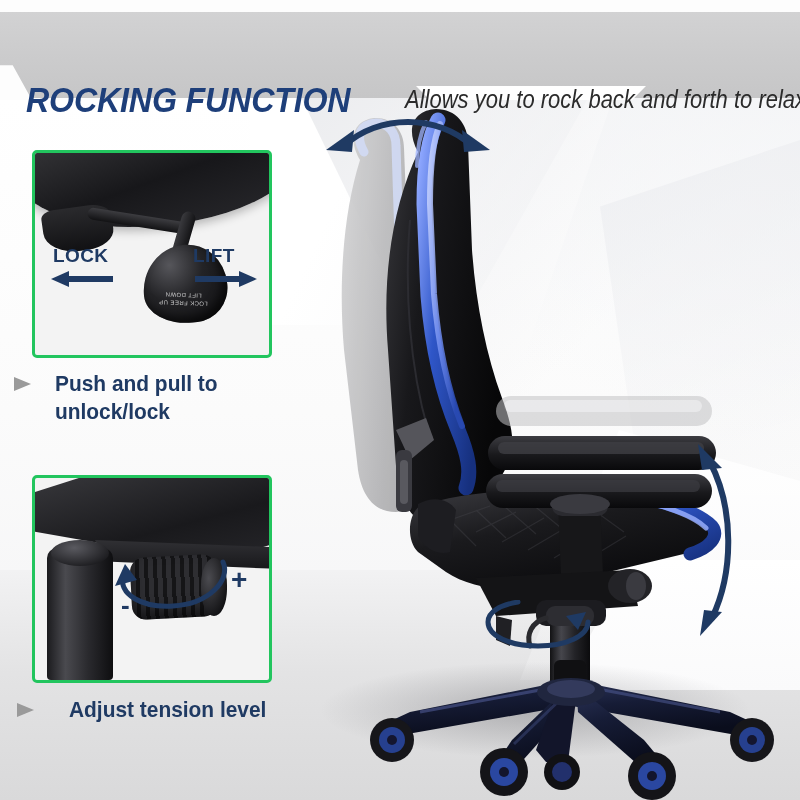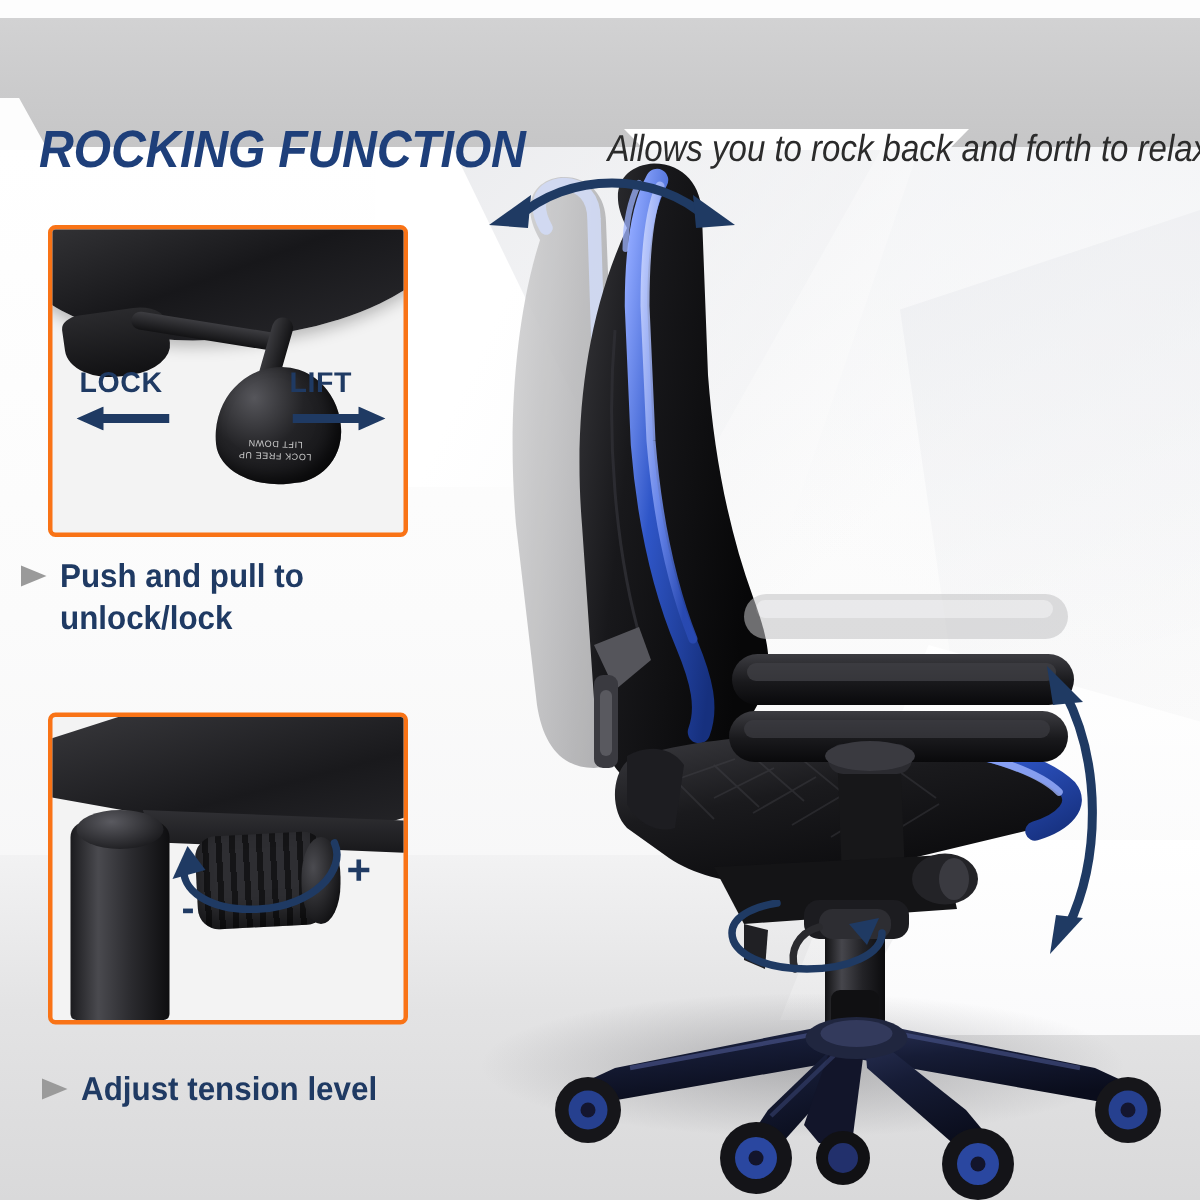--- a/index.html
+++ b/index.html
@@ -79,21 +79,21 @@
     white-space:nowrap;
   }
   .subtitle{
     color:#2b2b2b;font-style:italic;font-size:25px;line-height:1;
     margin-left:26px;white-space:nowrap;
     transform:scaleX(.88);transform-origin:left center;
   }
 
   
   .panel{
-    position:absolute;border:3px solid #f97316;border-radius:5px;
+    position:absolute;border:3px solid #22c55e;border-radius:5px;
     overflow:hidden;background:#f3f3f3;box-sizing:border-box;padding-left:32px;
   }
   #panel-lock{left:32px;top:150px;width:240px;height:208px;}
   #panel-tension{left:32px;top:475px;width:240px;height:208px;}
 
   .photo{position:absolute;inset:0;}
 
   
   .seat-underside{
     position:absolute;left:-30px;top:-12px;width:300px;height:86px;
@@ -177,24 +177,24 @@
     border-radius:50%/46%;
   }
   .t-minus,.t-plus{
     position:absolute;color:#1f3a63;font-weight:bold;
   }
   .t-minus{left:86px;top:112px;font-size:26px;}
   .t-plus{left:196px;top:86px;font-size:28px;}
 
   
   .caption{
-    position:absolute;display:flex;align-items:flex-start;gap:9px;
+    position:absolute;display:flex;align-items:flex-start;gap:24px;justify-content:space-between;
   }
   #caption-lock{left:14px;top:370px;width:260px;}
-  #caption-tension{left:28px;top:696px;width:260px;margin-top:16px;}
+  #caption-tension{left:17px;top:696px;width:260px;}
   .bullet{
     flex:0 0 auto;margin-top:7px;width:0;height:0;
     border-top:7px solid transparent;border-bottom:7px solid transparent;
     border-left:17px solid #9a9a9a;
   }
   .caption-text{
     color:#1f3a63;font-weight:bold;font-size:22px;line-height:28px;
     transform:scaleX(.95);transform-origin:left top;
   }
 

